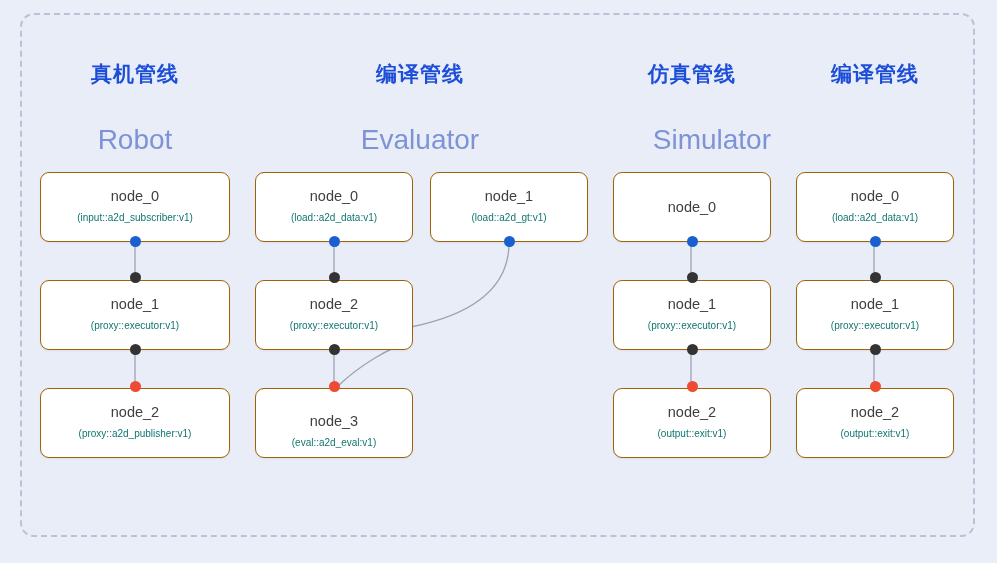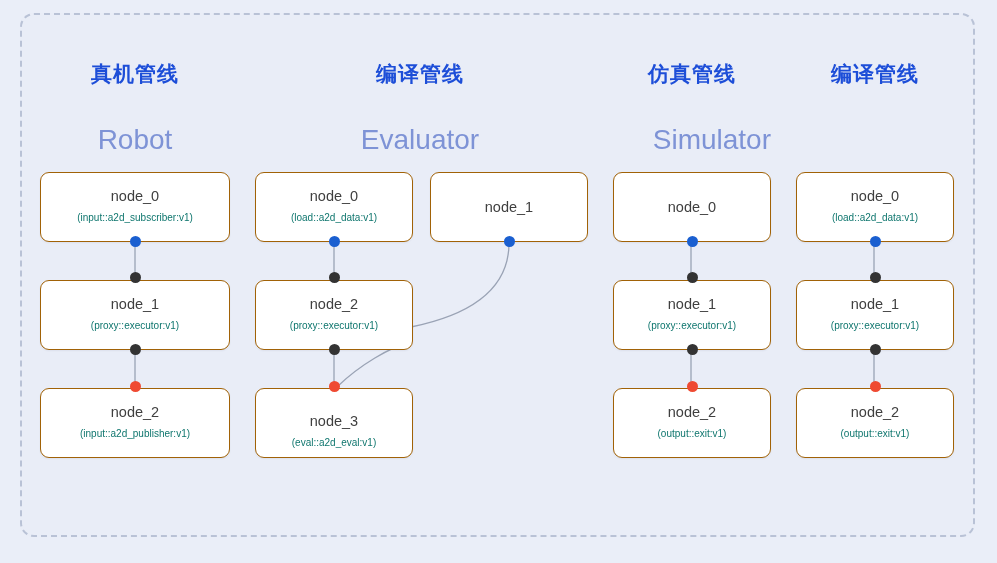--- a/index.html
+++ b/index.html
@@ -124,35 +124,36 @@
 
   <div class="node-box" style="left:40px; top:280px; width:190px; height:70px;">
     <div class="node-title">node_1</div>
     <div class="node-sub">(proxy::executor:v1)</div>
   </div>
   <div class="port port-black" style="left:129.5px; top:272px;"></div>
   <div class="port port-black" style="left:129.5px; top:344px;"></div>
 
   <div class="node-box" style="left:40px; top:388px; width:190px; height:70px;">
     <div class="node-title">node_2</div>
-    <div class="node-sub">(input::a2d_publisher:v1)</div>
+    <div class="node-sub">(proxy::a2d_publisher:v1)</div>
   </div>
   <div class="port port-red" style="left:129.5px; top:381px;"></div>
 
   <div class="col-title-cn" style="left:255px; top:60px; width:330px;">编译管线</div>
   <div class="col-title-en" style="left:255px; top:124px; width:330px;">Evaluator</div>
 
   <div class="node-box" style="left:255px; top:172px; width:158px; height:70px;">
     <div class="node-title">node_0</div>
     <div class="node-sub">(load::a2d_data:v1)</div>
   </div>
   <div class="port port-blue" style="left:328.5px; top:236px;"></div>
 
   <div class="node-box" style="left:430px; top:172px; width:158px; height:70px;">
     <div class="node-title">node_1</div>
+    <div class="node-sub">(load::a2d_gt:v1)</div>
   </div>
   <div class="port port-blue" style="left:503.5px; top:236px;"></div>
 
   <div class="node-box" style="left:255px; top:280px; width:158px; height:70px;">
     <div class="node-title">node_2</div>
     <div class="node-sub">(proxy::executor:v1)</div>
   </div>
   <div class="port port-black" style="left:328.5px; top:272px;"></div>
   <div class="port port-black" style="left:328.5px; top:344px;"></div>
 

